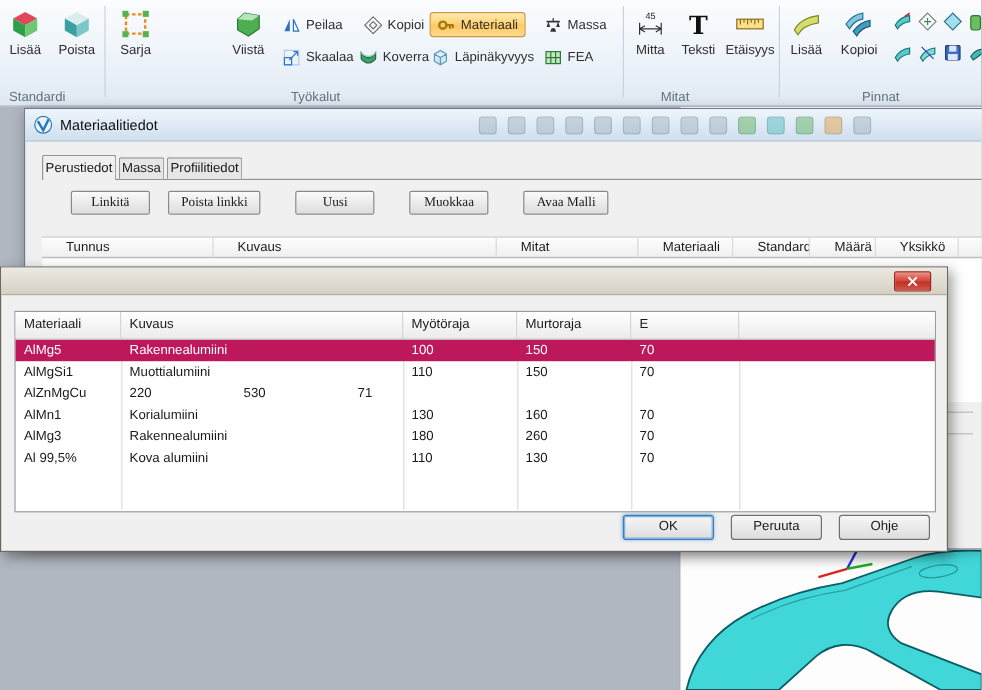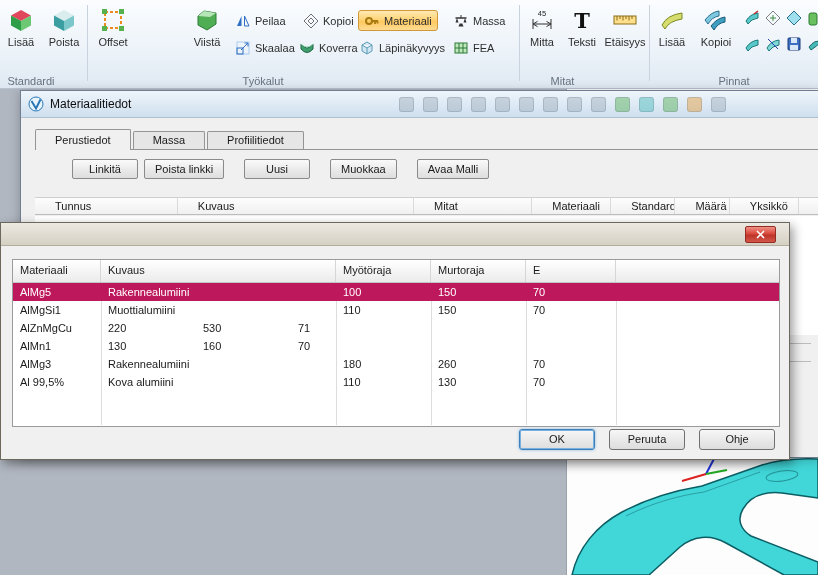--- a/index.html
+++ b/index.html
@@ -31,23 +31,23 @@
             border:1px solid #6f7e90; box-shadow:0 2px 10px rgba(0,0,0,.25); }
   .titlebar { position:relative; height:27px; background:linear-gradient(#eef5fb,#cfdfee);
               border-bottom:1px solid #b2c2d4; display:flex; align-items:center; padding-left:7px; gap:6px; }
   .title-text { font-size:12px; color:#0e0e0e; }
   .ghosts { position:absolute; left:378px; top:6px; display:flex; gap:9px; }
   .ghost { width:15px; height:15px; border-radius:3px; background:rgba(120,136,152,.28); border:1px solid rgba(96,112,128,.25); }
   .ghost.g-green { background:rgba(96,180,96,.5); }
   .ghost.g-teal { background:rgba(84,190,190,.5); }
   .ghost.g-orange { background:rgba(226,168,88,.55); }
   .tabbar { position:absolute; left:14px; top:38px; right:0; height:21px; border-bottom:1px solid #949494; display:flex; align-items:flex-end; }
-  .tab { height:18px; line-height:17px; padding:0 19px; background:#e6e6e6; border:1px solid #949494; border-bottom:none; border-radius:2px 2px 0 0; margin-right:2px; }
+  .tab { height:18px; line-height:17px; padding:0 2px; background:#e6e6e6; border:1px solid #949494; border-bottom:none; border-radius:2px 2px 0 0; margin-right:2px; }
   .tab.active { height:21px; line-height:20px; background:#f0f0f0; margin-bottom:-1px; }
-  .btnrow { position:absolute; left:51px; top:68px; display:flex; gap:6px; }
+  .btnrow { position:absolute; left:38px; top:68px; display:flex; gap:15px;font-family:Liberation Serif, serif; }
   .wbtn { height:20px; line-height:18px; padding:0 10px; min-width:66px; text-align:center;
           background:linear-gradient(#fafafa,#e8e8e8 60%,#dedede); border:1px solid #8a8a8a; border-radius:2px; }
   .wbtn.sp { margin-left:14px; }
   .listhead { position:absolute; left:14px; top:106px; right:0; height:18px; display:flex;
               background:linear-gradient(#fdfdfd,#f0f0f0); border-top:1px solid #cfcfcf; border-bottom:1px solid #bdbdbd; }
   .lh-cell { padding:2px 0 0 20px; border-right:1px solid #dadada; overflow:hidden; white-space:nowrap; }
   .listwhite { position:absolute; left:14px; top:125px; right:0; height:119px; background:#fff; }
   .gline { position:absolute; left:14px; right:8px; height:1px; background:#bcbcbc; }
 
   
@@ -119,21 +119,21 @@
       <div class="rbtn-lg" style="left:2px">
         <span>
             <svg width="26" height="26" viewBox="0 0 26 26">
               <rect x="5" y="5" width="16" height="16" fill="none" stroke="#ef8a1f" stroke-width="2" stroke-dasharray="3 2"></rect>
               <rect x="2" y="2" width="5" height="5" fill="#57b14f"></rect>
               <rect x="19" y="2" width="5" height="5" fill="#57b14f"></rect>
               <rect x="2" y="19" width="5" height="5" fill="#57b14f"></rect>
               <rect x="19" y="19" width="5" height="5" fill="#57b14f"></rect>
             </svg>
           </span>
-        <span class="rlabel">Offset</span>
+        <span class="rlabel">Sarja</span>
       </div>
       <div class="rbtn-lg" style="left:96px">
         <span>
             <svg width="26" height="26" viewBox="0 0 26 26">
               <path d="M4 9 L10 4 L22 6 L22 17 L13 23 L4 18 Z" fill="#4fae54" stroke="#2d7a34"></path>
               <path d="M4 9 L10 4 L22 6 L16 10 Z" fill="#b5e6b8"></path>
             </svg>
           </span>
         <span class="rlabel">Viistä</span>
       </div>
@@ -416,20 +416,21 @@
         <div class="mt-cell" style="width:90px">70</div>
       </div>
       <div class="mt-row">
         <div class="mt-cell" style="width:88px">AlZnMgCu</div>
         <div class="mt-cell" style="width:95px">220</div>
         <div class="mt-cell" style="width:95px">530</div>
         <div class="mt-cell" style="width:90px">71</div>
       </div>
       <div class="mt-row">
         <div class="mt-cell" style="width:88px">AlMn1</div>
+        <div class="mt-cell" style="width:235px">Korialumiini</div>
         <div class="mt-cell" style="width:95px">130</div>
         <div class="mt-cell" style="width:95px">160</div>
         <div class="mt-cell" style="width:90px">70</div>
       </div>
       <div class="mt-row">
         <div class="mt-cell" style="width:88px">AlMg3</div>
         <div class="mt-cell" style="width:235px">Rakennealumiini</div>
         <div class="mt-cell" style="width:95px">180</div>
         <div class="mt-cell" style="width:95px">260</div>
         <div class="mt-cell" style="width:90px">70</div>

